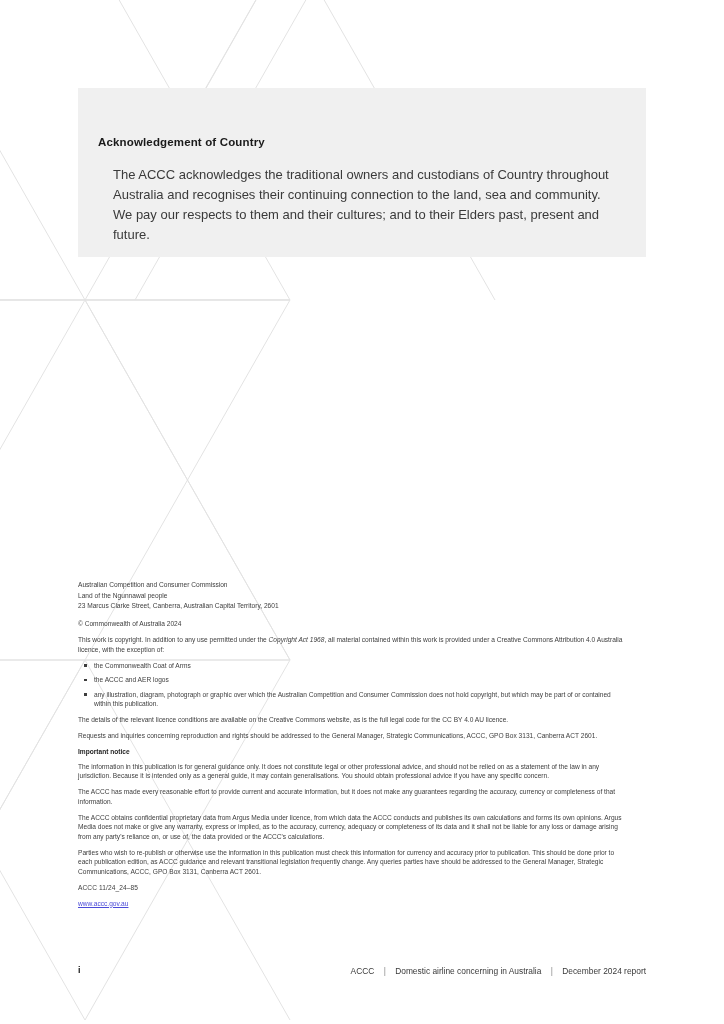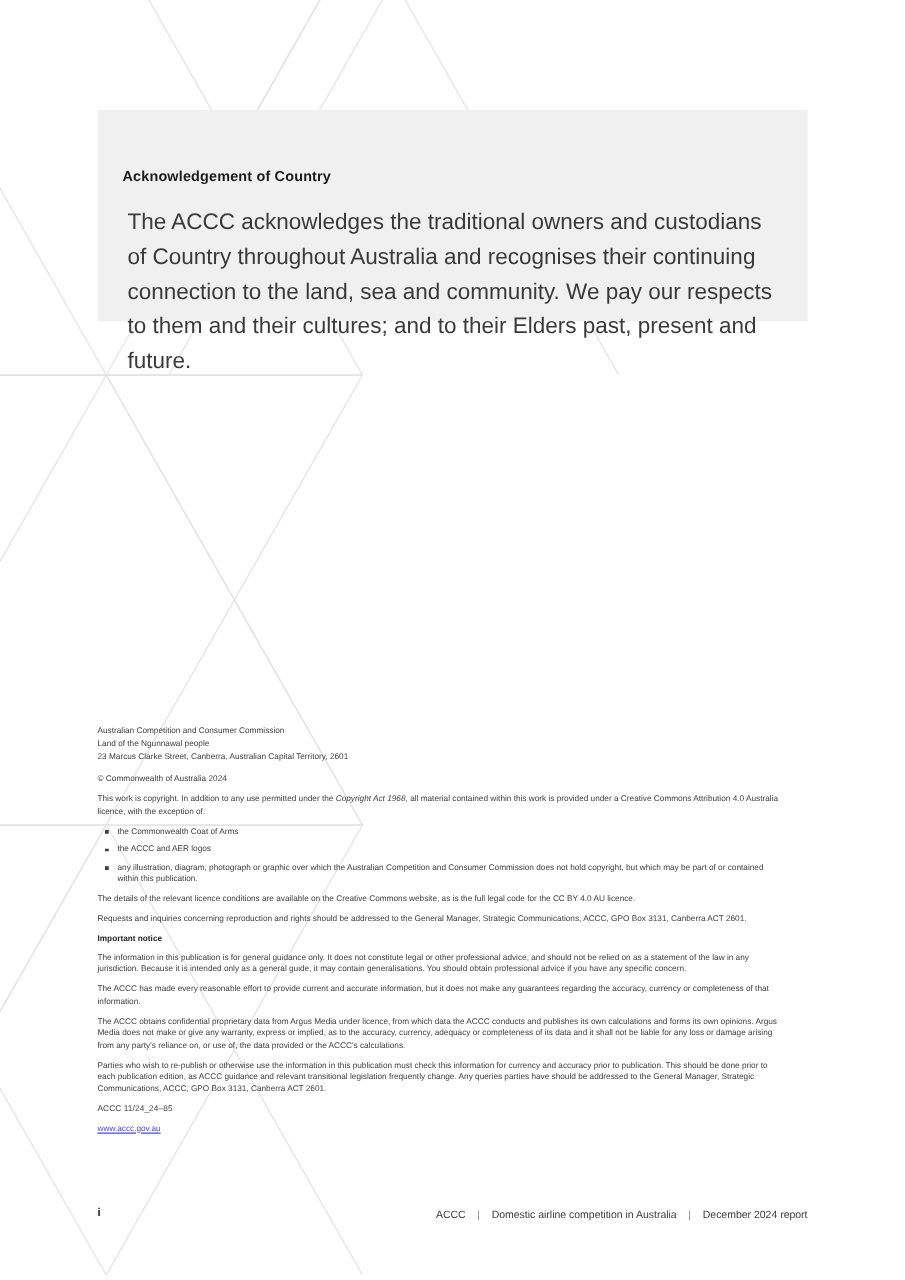--- a/index.html
+++ b/index.html
@@ -38,24 +38,24 @@
   }
   .ack-title {
     font-size: 11.5px;
     font-weight: bold;
     color: #1a1a1a;
     letter-spacing: 0.15px;
     margin: 0 0 14px 0;
     line-height: 1.2;
   }
   .ack-body {
-    font-size: 18px;
+    font-size: 13px;
     line-height: 1.55;
     color: #3a3a3a;
-    margin: 4px;
+    margin: 15px;
     max-width: 525px;
   }
   .legal {
     position: absolute;
     left: 78px;
     top: 580px;
     width: 550px;
     z-index: 1;
     font-size: 6.6px;
     line-height: 1.42;
@@ -201,19 +201,19 @@
     <p class="code-line">ACCC 11/24_24–85</p>
 
     <a class="weblink" href="#">www.accc.gov.au</a>
   </div>
 
   <div class="footer">
     <div class="footer-page-num">i</div>
     <div class="footer-meta">
       <span>ACCC</span>
       <span class="sep">|</span>
-      <span>Domestic airline competition in Australia</span>
+      <span>Domestic airline concerning in Australia</span>
       <span class="sep">|</span>
       <span>December 2024 report</span>
     </div>
   </div>
 
 </div>
 
 </body></html>

